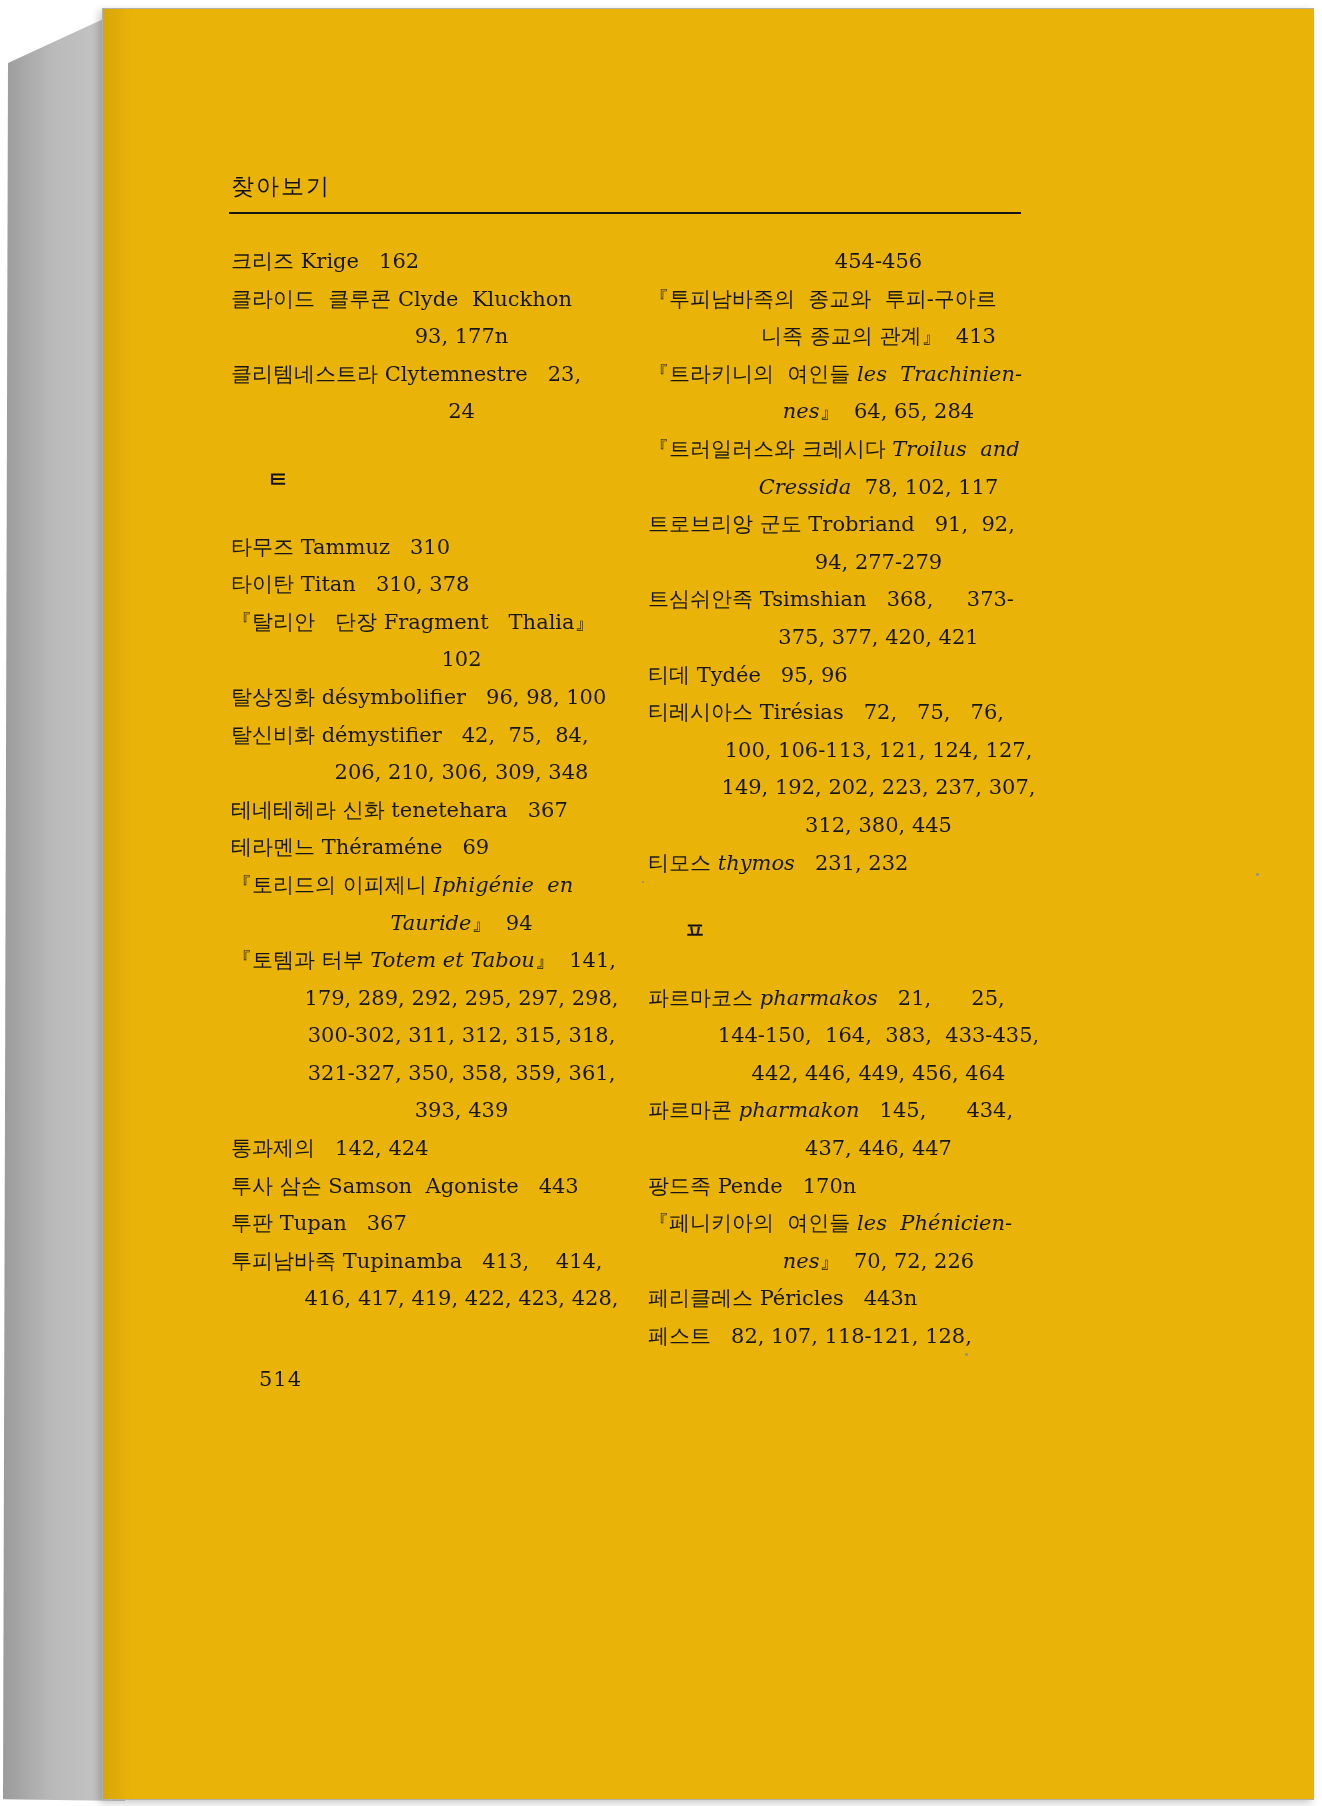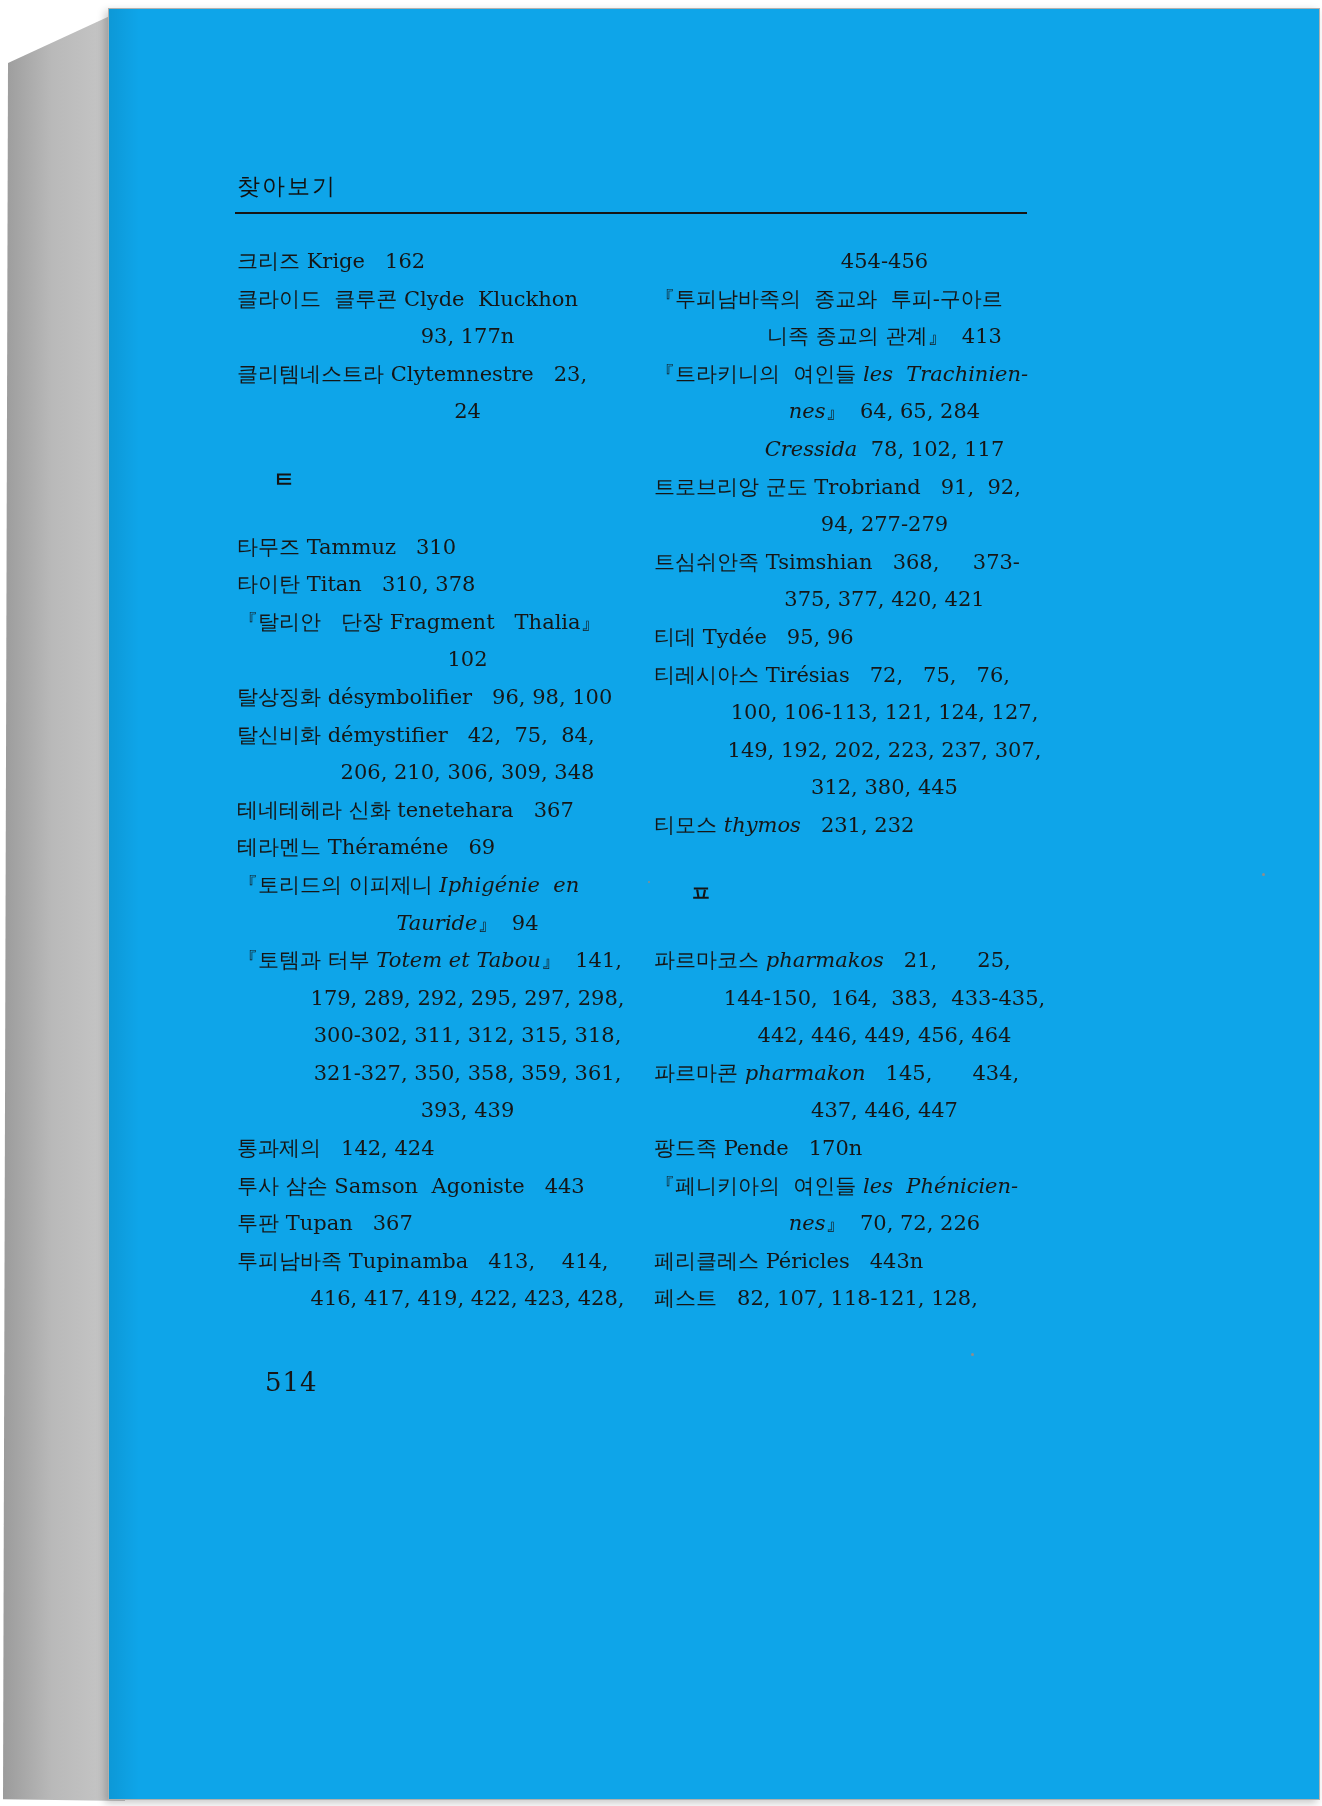--- a/index.html
+++ b/index.html
@@ -21,25 +21,25 @@
     left: 3px;
     top: 5px;
     width: 122px;
     height: 1796px;
     background: linear-gradient(90deg, #9b9b9b 0%, #b9b9b9 40%, #c9c9c9 100%);
     clip-path: polygon(5px 58px, 100% 4px, 100% 100%, 0px 99.9%);
   }
   
   .page {
     position: absolute;
-    left: 108px;
+    left: 102px;
     top: 8px;
     width: 1212px;
     height: 1792px;
-    background: #0ea5e9;
+    background: #eab308;
     border: 1px solid #b0b0ae;
     box-shadow: -3px 3px 8px rgba(0,0,0,0.22);
   }
   .page::before {
     content: "";
     position: absolute;
     left: 0; top: 0; bottom: 0;
     width: 30px;
     background: linear-gradient(90deg, rgba(0,0,0,0.08), rgba(0,0,0,0));
     pointer-events: none;
@@ -76,21 +76,21 @@
     margin: 30px 0 30px 36px;
     font-size: 22px;
     font-weight: bold;
     color: #141414;
   }
   .it { font-style: italic; }
   .page-num {
     position: absolute;
     left: 156px;
     top: 1358px;
-    font-size: 26px;
+    font-size: 21px;
     color: #161616;
     letter-spacing: 1px;
   }
   
   .speck { position: absolute; background: #8d8d8d; border-radius: 50%; }
   .speck.s1 { left: 1153px; top: 864px; width: 3px; height: 3px; }
   .speck.s2 { left: 862px;  top: 1344px; width: 3px; height: 3px; }
   .speck.s3 { left: 539px;  top: 872px; width: 2px; height: 2px; }
 </style>
 </head>
@@ -168,20 +168,21 @@
         </div>
         <div class="entry">
           <div class="line"><span>『투피남바족의  종교와  투피-구아르</span></div>
           <div class="line cont"><span>니족 종교의 관계』  413</span></div>
         </div>
         <div class="entry">
           <div class="line"><span>『트라키니의  여인들 </span><span class="it">les  Trachinien-</span></div>
           <div class="line cont"><span class="it">nes</span><span>』  64, 65, 284</span></div>
         </div>
         <div class="entry">
+          <div class="line"><span>『트러일러스와 크레시다 </span><span class="it">Troilus  and</span></div>
           <div class="line cont"><span class="it">Cressida</span><span>  78, 102, 117</span></div>
         </div>
         <div class="entry">
           <div class="line"><span>트로브리앙 군도 Trobriand   91,  92,</span></div>
           <div class="line cont"><span>94, 277-279</span></div>
         </div>
         <div class="entry">
           <div class="line"><span>트심쉬안족 Tsimshian   368,     373-</span></div>
           <div class="line cont"><span>375, 377, 420, 421</span></div>
         </div>

